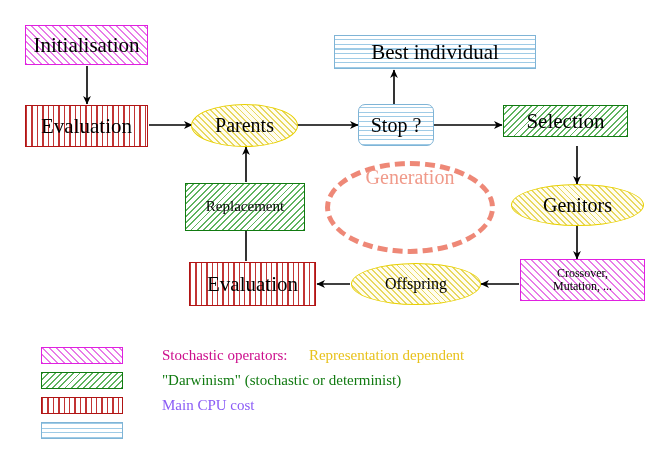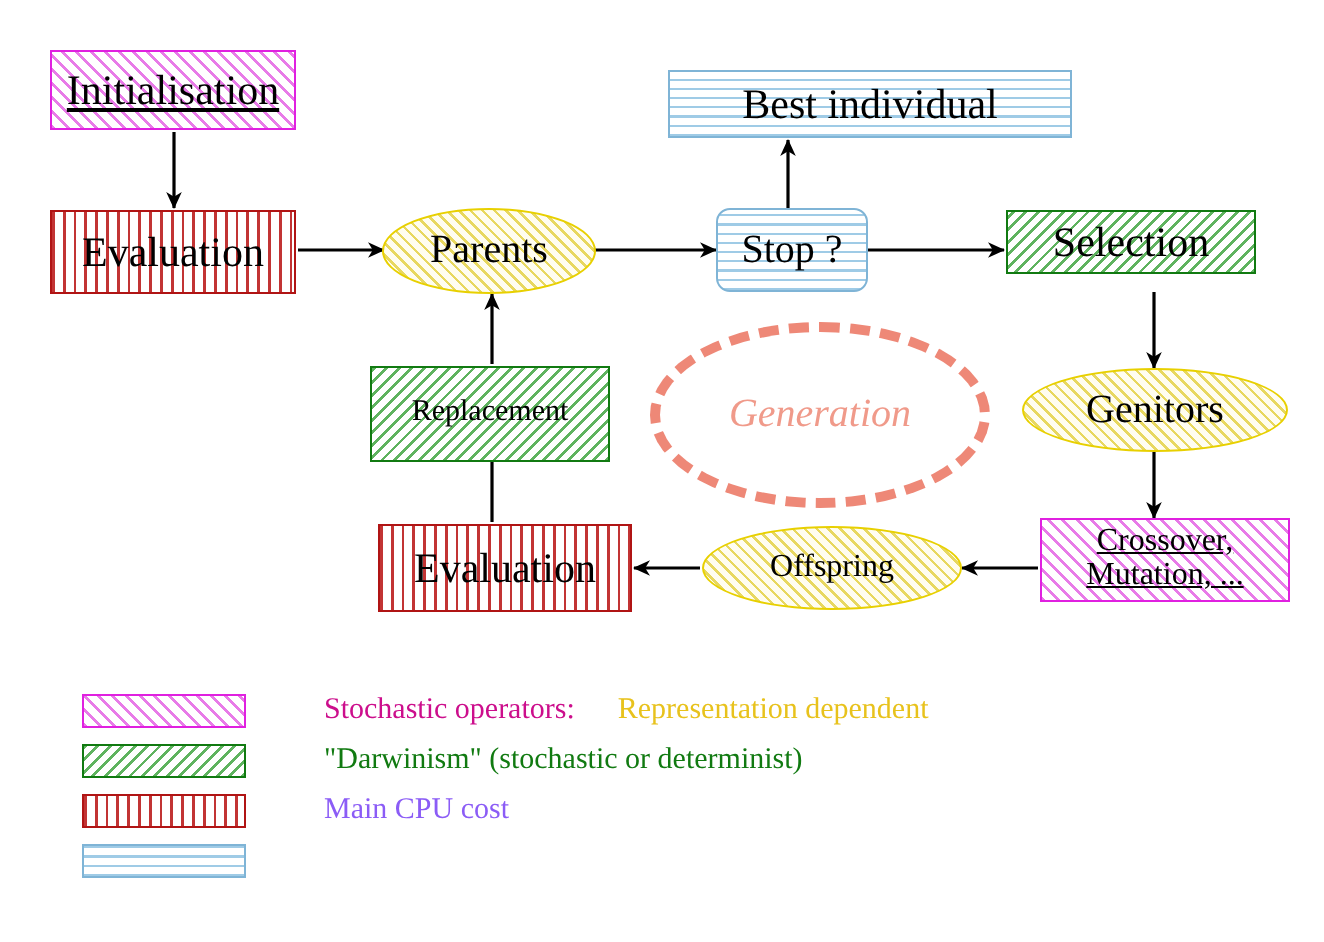--- a/index.html
+++ b/index.html
@@ -11,21 +11,20 @@
   .node{position:absolute;box-sizing:border-box;display:flex;
         align-items:center;justify-content:center;text-align:center;
         color:#000;line-height:1.05;}
 
   
   .h-magenta{
     border:1.5px solid #E020E0;
     background-color:#fff;
     background-image:repeating-linear-gradient(45deg,
         #E87BE8 0 1.4px, rgba(255,255,255,0) 1.4px 5px);
-    text-decoration:underline;
   }
   .h-green{
     border:1.5px solid #117A11;
     background-color:#fff;
     background-image:repeating-linear-gradient(-45deg,
         #5FB35F 0 1.4px, rgba(255,255,255,0) 1.4px 4.4px);
   }
   .h-red{
     border:1.5px solid #B01414;
     background-color:#fff;
@@ -43,21 +42,21 @@
     background-color:#fffdf0;
     background-image:repeating-linear-gradient(45deg,
         #E8D860 0 1.3px, rgba(255,255,255,0) 1.3px 4.2px);
   }
 
   .ellipse{border-radius:50%;text-align:center;}
   .rounded{border-radius:7px;}
 
   .ghost{position:absolute;box-sizing:border-box;border-radius:50%;
          border:5px dashed #EE8877;background:transparent;
-         display:flex;align-items:center;justify-content:center;font-style:italic;}
+         display:flex;justify-content:center;}
   .ghost-label{color:#F09A8A;font-size:20px;}
 
   
   #legend{position:absolute;left:0;top:336px;width:662px;height:135px;margin-left:16px;}
   .lg-row{position:absolute;left:25px;height:26px;display:flex;align-items:center;}
   .lg-swatch{width:82px;height:17px;box-sizing:border-box;flex:0 0 auto;}
   .lg-text{margin-left:39px;font-size:15px;white-space:nowrap;}
 
   .c-magenta{color:#CC0E8C;}
   .c-gold{color:#E8C21C;}
@@ -126,21 +125,21 @@
   </div>
 
   <div class="node h-green" style="left:503px;top:105px;width:125px;height:32px;font-size:21px;">
     <span>Selection</span>
   </div>
 
   <div class="node h-yellow ellipse" style="left:511px;top:184px;width:133px;height:42px;font-size:20px;">
     <span>Genitors</span>
   </div>
 
-  <div class="node h-magenta" style="left:520px;top:259px;width:125px;height:42px;font-size:16px;flex-direction:column;">
+  <div class="node h-magenta" style="left:520px;top:259px;width:125px;height:42px;font-size:12px;flex-direction:column;">
     <span>Crossover,</span>
     <span>Mutation, ...</span>
   </div>
 
   <div class="node h-yellow ellipse" style="left:351px;top:263px;width:130px;height:42px;font-size:16px;">
     <span>Offspring</span>
   </div>
 
   <div class="node h-red" style="left:189px;top:262px;width:127px;height:44px;font-size:21px;">
     <span>Evaluation</span>

